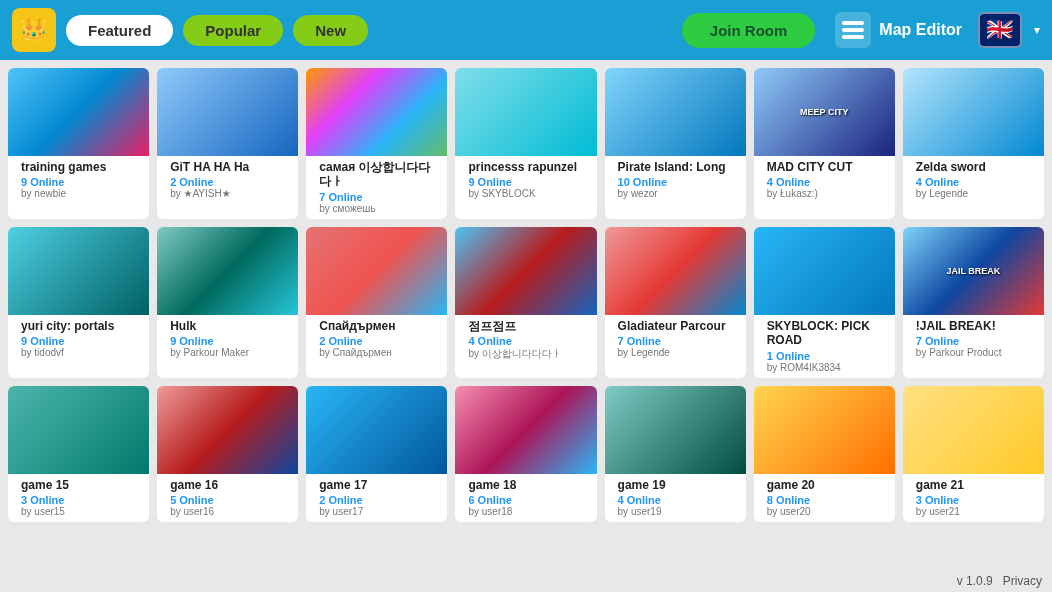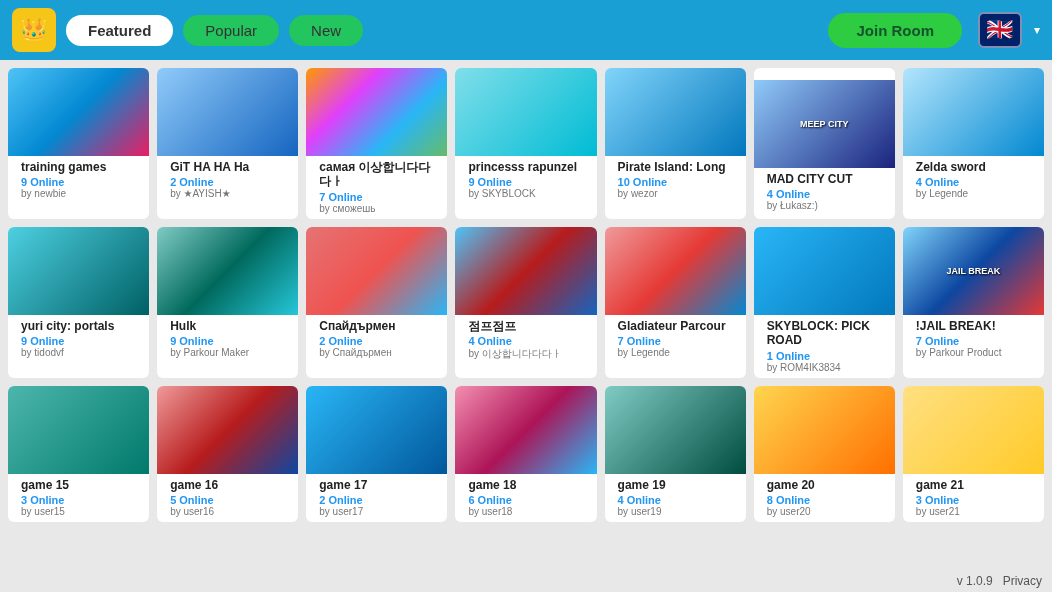--- a/index.html
+++ b/index.html
@@ -25,26 +25,26 @@
       height: 44px;
       background: #f5c518;
       border-radius: 8px;
       display: flex;
       align-items: center;
       justify-content: center;
       font-size: 22px;
       flex-shrink: 0;
     }
     .nav-btn {
-      background: #22c55e;
+      background: #84cc16;
       border: none;
       border-radius: 20px;
       padding: 7px 22px;
       font-size: 15px;
-      font-weight: 400;
+      font-weight: 700;
       cursor: pointer;
       color: #333;
     }
     .nav-btn.active {
       background: white;
       font-weight: 700;
     }
     .join-room-btn {
       background: #2ecc40;
       color: #14532d;
@@ -184,21 +184,21 @@
       text-decoration: none;
       cursor: pointer;
     }
 
     
     .t1 { background: linear-gradient(135deg, #4fc3f7, #0288d1, #e91e63); }
     .t2 { background: linear-gradient(135deg, #90caf9, #1565c0); }
     .t3 { background: linear-gradient(135deg, #ff9800, #e040fb, #29b6f6, #66bb6a); }
     .t4 { background: linear-gradient(135deg, #80deea, #00bcd4); }
     .t5 { background: linear-gradient(135deg, #81d4fa, #0277bd); }
-    .t6 { background: linear-gradient(135deg, #90caf9, #1a237e); margin-top: 12px; }
+    .t6 { background: linear-gradient(135deg, #90caf9, #1a237e); }
     .t7 { background: linear-gradient(135deg, #b3e5fc, #0288d1); }
     .t8 { background: linear-gradient(135deg, #4dd0e1, #006064); }
     .t9 { background: linear-gradient(135deg, #80cbc4, #00695c, #26c6da); }
     .t10 { background: linear-gradient(135deg, #e57373, #ef5350, #29b6f6); }
     .t11 { background: linear-gradient(135deg, #4fc3f7, #b71c1c, #1565c0); }
     .t12 { background: linear-gradient(135deg, #ef9a9a, #e53935, #0288d1); }
     .t13 { background: linear-gradient(135deg, #29b6f6, #0277bd); }
     .t14 { background: linear-gradient(135deg, #81d4fa, #0d47a1, #e53935); }
     .t15 { background: linear-gradient(135deg, #4db6ac, #00796b); }
     .t16 { background: linear-gradient(135deg, #ef9a9a, #b71c1c, #0d47a1); }
@@ -220,20 +220,28 @@
   </style>
 </head>
 <body>
 
 <div id="header">
   <div class="crown-icon">👑</div>
   <button class="nav-btn active">Featured</button>
   <button class="nav-btn">Popular</button>
   <button class="nav-btn">New</button>
   <button class="join-room-btn">Join Room</button>
+  <div class="map-editor-area">
+    <div class="layers-icon">
+      <span></span>
+        <span></span>
+        <span></span>
+    </div>
+    <span>Map Editor</span>
+  </div>
   <div class="flag-btn"></div>
   <span class="dropdown-arrow">▾</span>
 </div>
 
 <div id="content">
   <div class="game-grid" id="game-grid">
   <div class="game-card">
       <div class="thumb-placeholder t1">
         
       </div>

